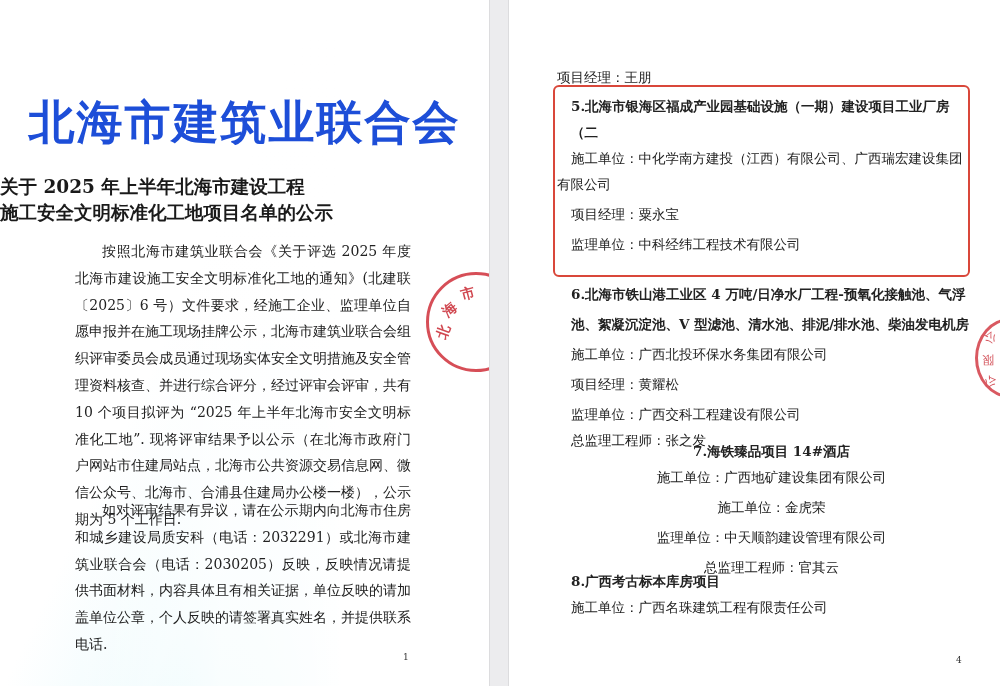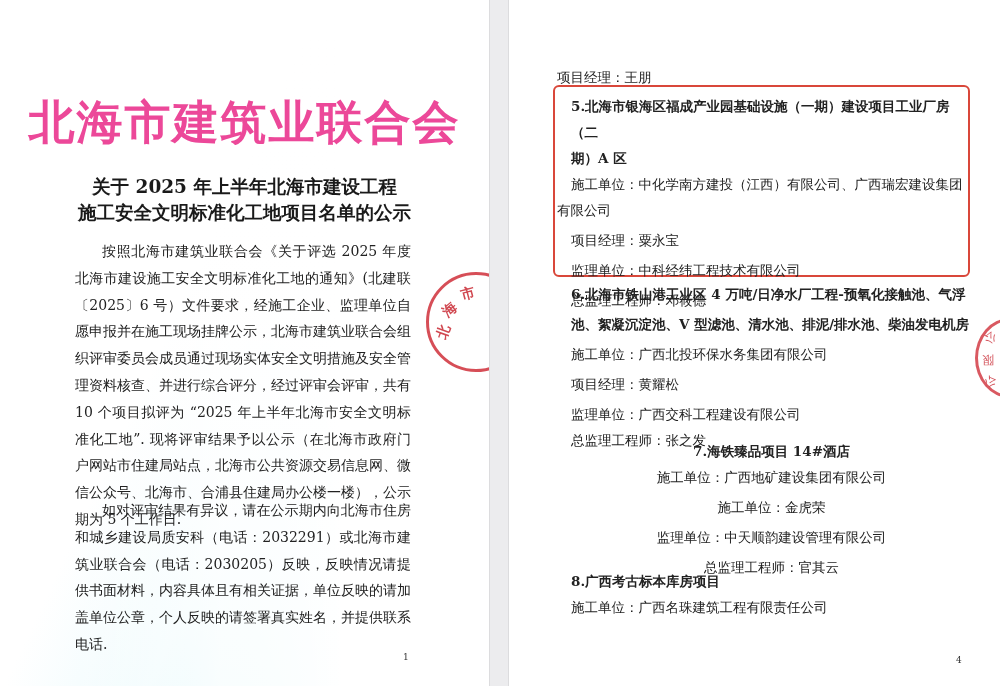--- a/index.html
+++ b/index.html
@@ -24,24 +24,24 @@
   .gap {
     position: absolute; left: 489px; top: 0; width: 20px; height: 686px;
     background: #ececee;
     border-left: 1px solid #dcdcde; border-right: 1px solid #dcdcde;
   }
   .page-right { left: 509px; width: 491px; background: #ffffff; }
 
   .letterhead {
     position: absolute; top: 92px; left: 0; width: 489px; text-align: center;
     font-family: "DejaVu Serif", serif; font-weight: bold;
-    font-size: 46px; letter-spacing: 2px; color: #ec4899;
+    font-size: 46px; letter-spacing: 2px; color: #1d4ed8;
   }
   .doc-title {
-    position: absolute; top: 174px; left: 0; width: 489px; text-align: center;
+    position: absolute; top: 174px; left: 0; width: 489px; text-align: left;
     font-weight: bold; font-size: 18.5px; line-height: 26px; color: #1a1a1a;
   }
   .body-text {
     position: absolute; left: 75px; width: 336px;
     font-size: 14px; line-height: 26.8px; color: #222;
     text-align: justify;
   }
   .body-text p { text-indent: 27px; }
   .p1 { top: 238px; }
   .p2 { top: 497px; }
@@ -97,26 +97,24 @@
 <div class="gap"></div>
 
 <div class="page page-right"></div>
 
 <div class="right-text" style="top:64px;">项目经理：王朋</div>
 
 <div class="highlight-box"></div>
 
 <div class="right-text" style="top:93px;">
   <div class="ind bold">5.北海市银海区福成产业园基础设施（一期）建设项目工业厂房（二</div>
-  <div class="ind bold">期）A 区</div>
   <div class="ind">施工单位：中化学南方建投（江西）有限公司、广西瑞宏建设集团</div>
   <div>有限公司</div>
   <div class="ind" style="margin-top:4px;">项目经理：粟永宝</div>
   <div class="ind" style="margin-top:4px;">监理单位：中科经纬工程技术有限公司</div>
-  <div class="ind" style="margin-top:4px;">总监理工程师：邓筱德</div>
 </div>
 
 <div class="right-text" style="top:281px;">
   <div class="ind bold">6.北海市铁山港工业区 4 万吨/日净水厂工程-预氧化接触池、气浮</div>
   <div class="ind bold" style="margin-top:4px;">池、絮凝沉淀池、V 型滤池、清水池、排泥/排水池、柴油发电机房</div>
   <div class="ind" style="margin-top:4px;">施工单位：广西北投环保水务集团有限公司</div>
   <div class="ind" style="margin-top:4px;">项目经理：黄耀松</div>
   <div class="ind" style="margin-top:4px;">监理单位：广西交科工程建设有限公司</div>
   <div class="ind" style="">总监理工程师：张之发</div>
 </div>

